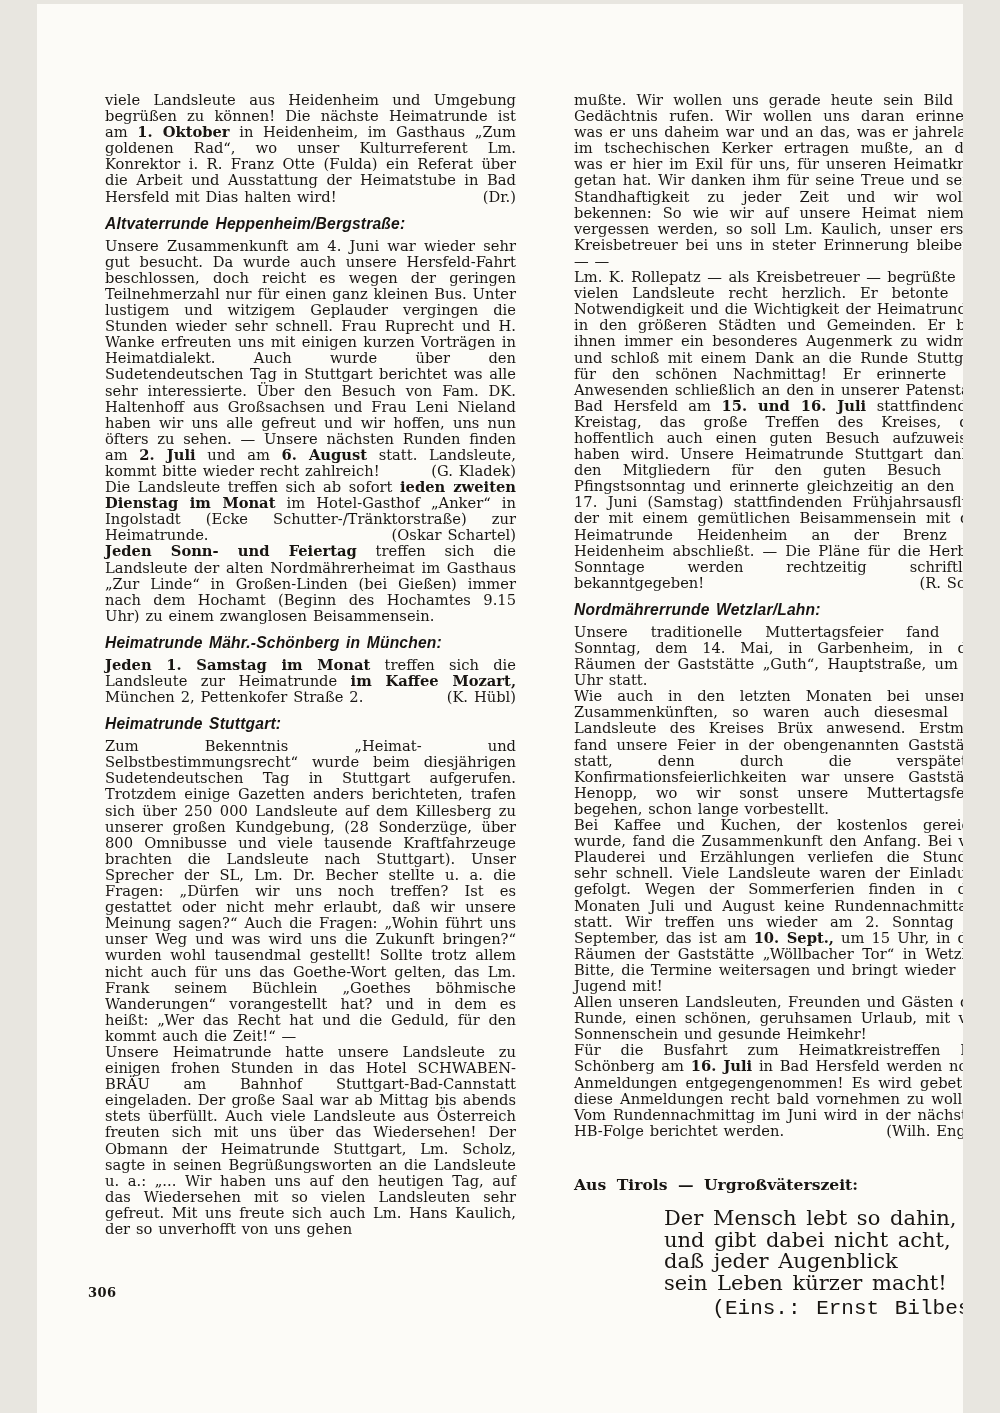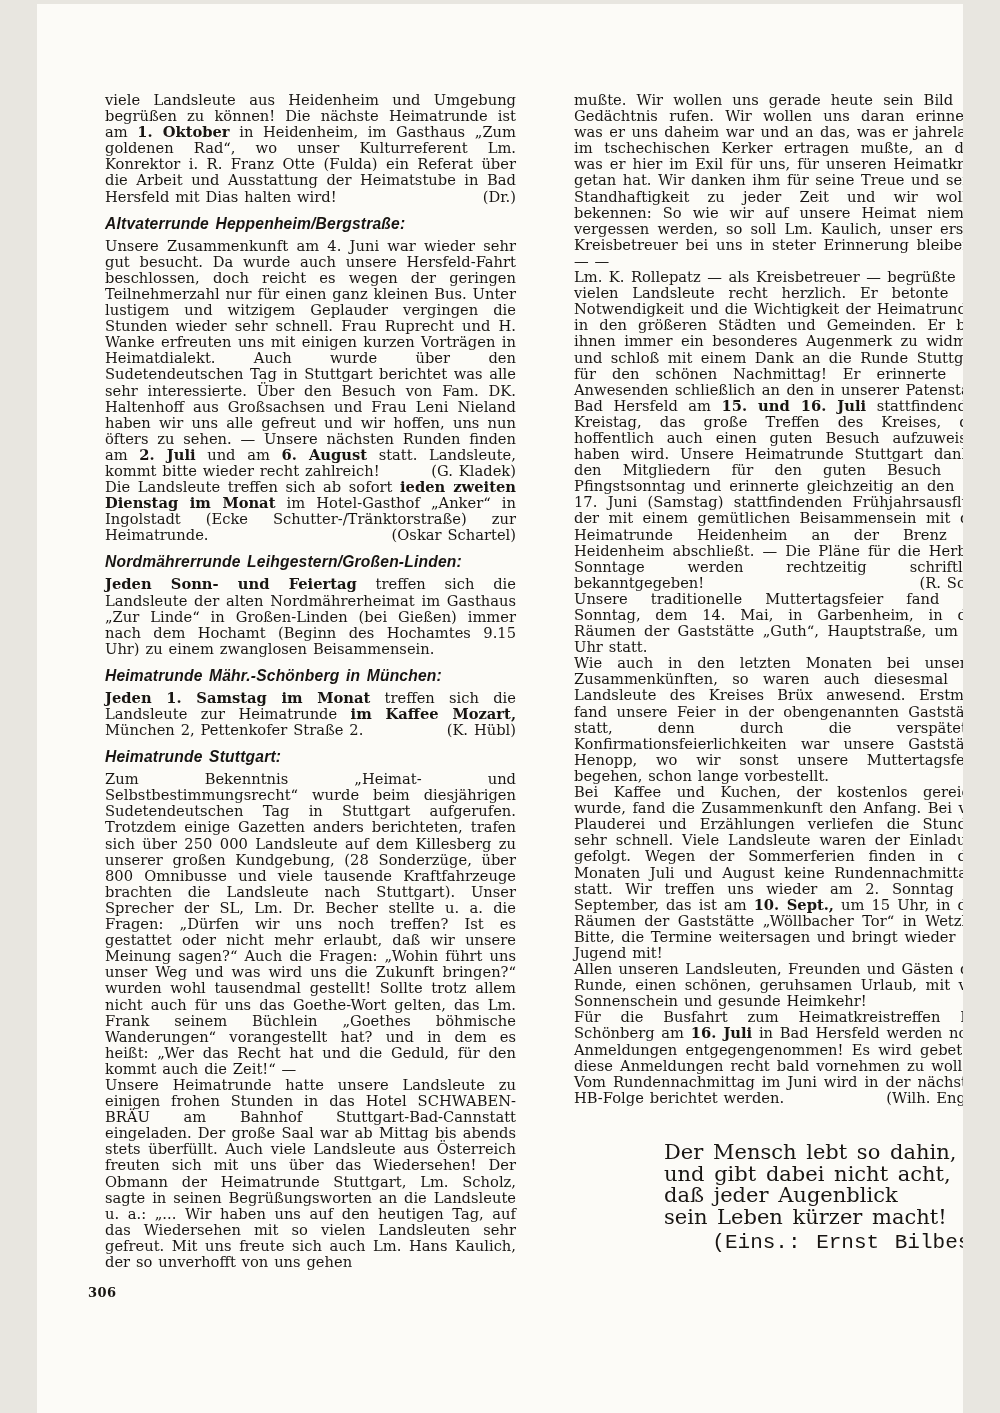--- a/index.html
+++ b/index.html
@@ -71,39 +71,40 @@
 <body>
 
 <div class="page" style="background: rgb(252, 251, 247); color: rgb(24, 21, 18);">
 
   <div class="columns">
     <div class="col" id="col-left">
         <p class="para"><span>viele Landsleute aus Heidenheim und Umgebung begrüßen zu können! Die nächste Heimatrunde ist am </span><b>1. Oktober</b><span> in Heidenheim, im Gasthaus „Zum goldenen Rad“, wo unser Kulturreferent Lm. Konrektor i. R. Franz Otte (Fulda) ein Referat über die Arbeit und Ausstattung der Heimatstube in Bad Hersfeld mit Dias halten wird!</span><span class="sig">(Dr.)</span></p>
         <div class="sec-h">Altvaterrunde Heppenheim/Bergstraße:</div>
         <p class="para"><span>Unsere Zusammenkunft am 4. Juni war wieder sehr gut besucht. Da wurde auch unsere Hersfeld-Fahrt beschlossen, doch reicht es wegen der geringen Teilnehmerzahl nur für einen ganz kleinen Bus. Unter lustigem und witzigem Geplauder vergingen die Stunden wieder sehr schnell. Frau Ruprecht und H. Wanke erfreuten uns mit einigen kurzen Vorträgen in Heimatdialekt. Auch wurde über den Sudetendeutschen Tag in Stuttgart berichtet was alle sehr interessierte. Über den Besuch von Fam. DK. Haltenhoff aus Großsachsen und Frau Leni Nieland haben wir uns alle gefreut und wir hoffen, uns nun öfters zu sehen. — Unsere nächsten Runden finden am </span><b>2. Juli</b><span> und am </span><b>6. August</b><span> statt. Landsleute, kommt bitte wieder recht zahlreich!</span><span class="sig">(G. Kladek)</span></p>
         <p class="para"><span>Die Landsleute treffen sich ab sofort </span><b>ieden zweiten Dienstag im Monat</b><span> im Hotel-Gasthof „Anker“ in Ingolstadt (Ecke Schutter-/Tränktorstraße) zur Heimatrunde.</span><span class="sig">(Oskar Schartel)</span></p>
-        <div class="sec-h">Nordmährerrunde Leihgestern/Großen-Linden:</div>
         <p class="para"><b>Jeden Sonn- und Feiertag</b><span> treffen sich die Landsleute der alten Nordmährerheimat im Gasthaus „Zur Linde“ in Großen-Linden (bei Gießen) immer nach dem Hochamt (Beginn des Hochamtes 9.15 Uhr) zu einem zwanglosen Beisammensein.</span></p>
         <div class="sec-h">Heimatrunde Mähr.-Schönberg in München:</div>
         <p class="para"><b>Jeden 1. Samstag im Monat</b><span> treffen sich die Landsleute zur Heimatrunde </span><b>im Kaffee Mozart,</b><span> München 2, Pettenkofer Straße 2.</span><span class="sig">(K. Hübl)</span></p>
         <div class="sec-h">Heimatrunde Stuttgart:</div>
         <p class="para"><span>Zum Bekenntnis „Heimat- und Selbstbestimmungsrecht“ wurde beim diesjährigen Sudetendeutschen Tag in Stuttgart aufgerufen. Trotzdem einige Gazetten anders berichteten, trafen sich über 250 000 Landsleute auf dem Killesberg zu unserer großen Kundgebung, (28 Sonderzüge, über 800 Omnibusse und viele tausende Kraftfahrzeuge brachten die Landsleute nach Stuttgart). Unser Sprecher der SL, Lm. Dr. Becher stellte u. a. die Fragen: „Dürfen wir uns noch treffen? Ist es gestattet oder nicht mehr erlaubt, daß wir unsere Meinung sagen?“ Auch die Fragen: „Wohin führt uns unser Weg und was wird uns die Zukunft bringen?“ wurden wohl tausendmal gestellt! Sollte trotz allem nicht auch für uns das Goethe-Wort gelten, das Lm. Frank seinem Büchlein „Goethes böhmische Wanderungen“ vorangestellt hat? und in dem es heißt: „Wer das Recht hat und die Geduld, für den kommt auch die Zeit!“ —</span></p>
         <p class="para"><span>Unsere Heimatrunde hatte unsere Landsleute zu einigen frohen Stunden in das Hotel SCHWABEN-BRÄU am Bahnhof Stuttgart-Bad-Cannstatt eingeladen. Der große Saal war ab Mittag bis abends stets überfüllt. Auch viele Landsleute aus Österreich freuten sich mit uns über das Wiedersehen! Der Obmann der Heimatrunde Stuttgart, Lm. Scholz, sagte in seinen Begrüßungsworten an die Landsleute u. a.: „... Wir haben uns auf den heutigen Tag, auf das Wiedersehen mit so vielen Landsleuten sehr gefreut. Mit uns freute sich auch Lm. Hans Kaulich, der so unverhofft von uns gehen</span></p>
       </div>
 
     <div class="col" id="col-right">
 
       <p class="para"><span>mußte. Wir wollen uns gerade heute sein Bild ins Gedächtnis rufen. Wir wollen uns daran erinnern, was er uns daheim war und an das, was er jahrelang im tschechischen Kerker ertragen mußte, an das, was er hier im Exil für uns, für unseren Heimatkreis getan hat. Wir danken ihm für seine Treue und seine Standhaftigkeit zu jeder Zeit und wir wollen bekennen: So wie wir auf unsere Heimat niemals vergessen werden, so soll Lm. Kaulich, unser erster Kreisbetreuer bei uns in steter Erinnerung bleiben!“ — —</span></p>
         <p class="para"><span>Lm. K. Rollepatz — als Kreisbetreuer — begrüßte die vielen Landsleute recht herzlich. Er betonte die Notwendigkeit und die Wichtigkeit der Heimatrunden in den größeren Städten und Gemeinden. Er bat, ihnen immer ein besonderes Augenmerk zu widmen und schloß mit einem Dank an die Runde Stuttgart für den schönen Nachmittag! Er erinnerte die Anwesenden schließlich an den in unserer Patenstadt Bad Hersfeld am </span><b>15. und 16. Juli</b><span> stattfindenden Kreistag, das große Treffen des Kreises, das hoffentlich auch einen guten Besuch aufzuweisen haben wird. Unsere Heimatrunde Stuttgart dankte den Mitgliedern für den guten Besuch am Pfingstsonntag und erinnerte gleichzeitig an den am 17. Juni (Samstag) stattfindenden Frühjahrsausflug, der mit einem gemütlichen Beisammensein mit der Heimatrunde Heidenheim an der Brenz in Heidenheim abschließt. — Die Pläne für die Herbst-Sonntage werden rechtzeitig schriftlich bekanntgegeben!</span><span class="sig">(R. Sch.)</span></p>
+        <div class="sec-h">Nordmährerrunde Wetzlar/Lahn:</div>
         <p class="para"><span>Unsere traditionelle Muttertagsfeier fand am Sonntag, dem 14. Mai, in Garbenheim, in den Räumen der Gaststätte „Guth“, Hauptstraße, um 15 Uhr statt.</span></p>
         <p class="para"><span>Wie auch in den letzten Monaten bei unseren Zusammenkünften, so waren auch diesesmal die Landsleute des Kreises Brüx anwesend. Erstmals fand unsere Feier in der obengenannten Gaststätte statt, denn durch die verspäteten Konfirmationsfeierlichkeiten war unsere Gaststätte Henopp, wo wir sonst unsere Muttertagsfeier begehen, schon lange vorbestellt.</span></p>
         <p class="para"><span>Bei Kaffee und Kuchen, der kostenlos gereicht wurde, fand die Zusammenkunft den Anfang. Bei viel Plauderei und Erzählungen verliefen die Stunden sehr schnell. Viele Landsleute waren der Einladung gefolgt. Wegen der Sommerferien finden in den Monaten Juli und August keine Rundennachmittage statt. Wir treffen uns wieder am 2. Sonntag im September, das ist am </span><b>10. Sept.,</b><span> um 15 Uhr, in den Räumen der Gaststätte „Wöllbacher Tor“ in Wetzlar. Bitte, die Termine weitersagen und bringt wieder die Jugend mit!</span></p>
         <p class="para"><span>Allen unseren Landsleuten, Freunden und Gästen der Runde, einen schönen, geruhsamen Urlaub, mit viel Sonnenschein und gesunde Heimkehr!</span></p>
         <p class="para"><span>Für die Busfahrt zum Heimatkreistreffen M.-Schönberg am </span><b>16. Juli</b><span> in Bad Hersfeld werden noch Anmeldungen entgegengenommen! Es wird gebeten, diese Anmeldungen recht bald vornehmen zu wollen. Vom Rundennachmittag im Juni wird in der nächsten HB-Folge berichtet werden.</span><span class="sig">(Wilh. Engel)</span></p>
         <div class="tirol" id="tirol">
+        <div class="tirol-h">Aus Tirols — Urgroßväterszeit:</div>
         <div class="poem">
           <div class="poem-line">Der Mensch lebt so dahin,</div>
           <div class="poem-line">und gibt dabei nicht acht,</div>
           <div class="poem-line">daß jeder Augenblick</div>
           <div class="poem-line">sein Leben kürzer macht!</div>
           <div class="poem-attr">(Eins.: Ernst Bilbes)</div>
         </div>
       </div>
     </div>
   </div>

